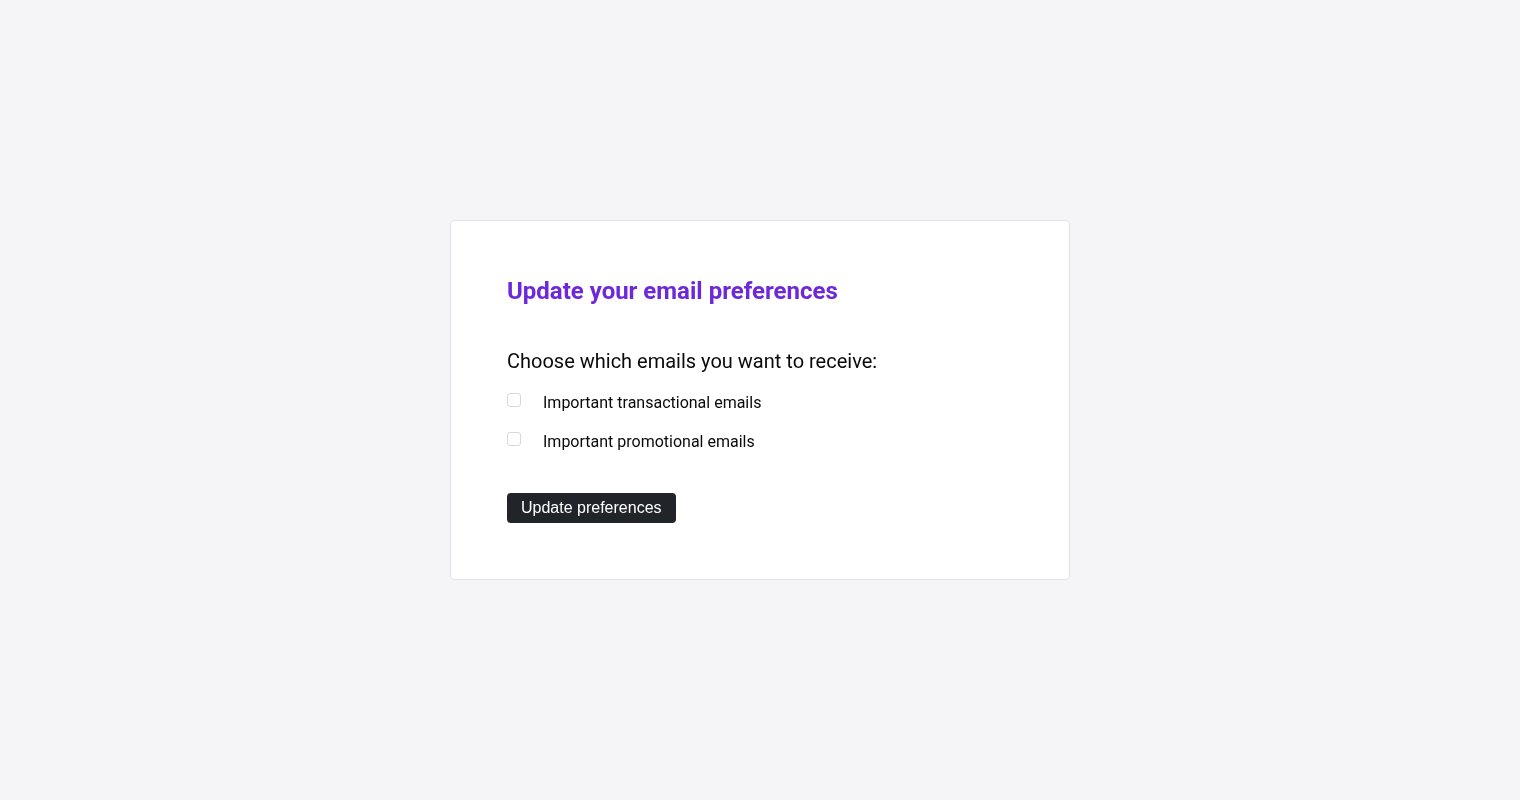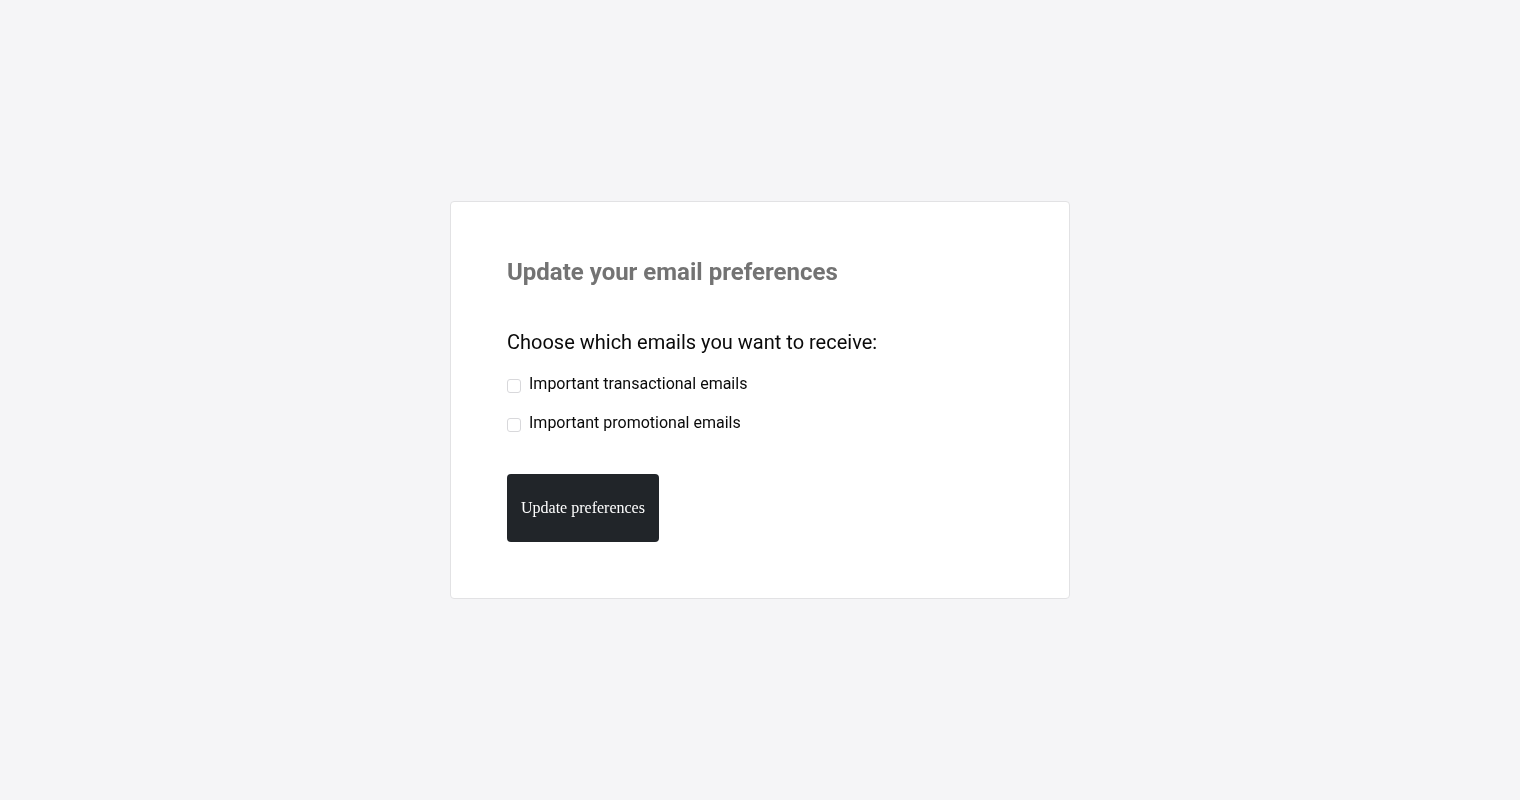--- a/index.html
+++ b/index.html
@@ -22,34 +22,34 @@
       background-color: #ffffff;
       border: 1px solid #e2e2e4;
       border-radius: 4px;
       width: 620px;
       padding: 56px;
     }
 
     .card-title {
       font-size: 24px;
       font-weight: 700;
-      color: #737373;
+      color: #6d28d9;
       margin-bottom: 44px;
     }
 
     .intro-text {
       font-size: 20px;
       color: #0a0a0a;
       margin-bottom: 20px;
     }
 
     .checkbox-row {
       display: flex;
-      align-items: flex-end;
-      gap: 8px;
+      align-items: flex-start;
+      gap: 22px;
       margin-bottom: 20px;
     }
 
     .checkbox-row:last-of-type {
       margin-bottom: 42px;
     }
 
     .checkbox {
       width: 14px;
       height: 14px;
@@ -65,24 +65,24 @@
       font-size: 16px;
       color: #0a0a0a;
       cursor: pointer;
     }
 
     .submit-button {
       background-color: #212529;
       color: #ffffff;
       border: none;
       border-radius: 4px;
-      padding: 25px 14px;
+      padding: 6px 14px;
       font-size: 16px;
       cursor: pointer;
-      font-family: Liberation Serif, serif;
+      font-family: Liberation Sans, sans-serif;
     }
   </style>
 </head>
 <body>
 
 <div class="card">
   <h1 class="card-title">Update your email preferences</h1>
 
   <p class="intro-text">Choose which emails you want to receive:</p>
 

